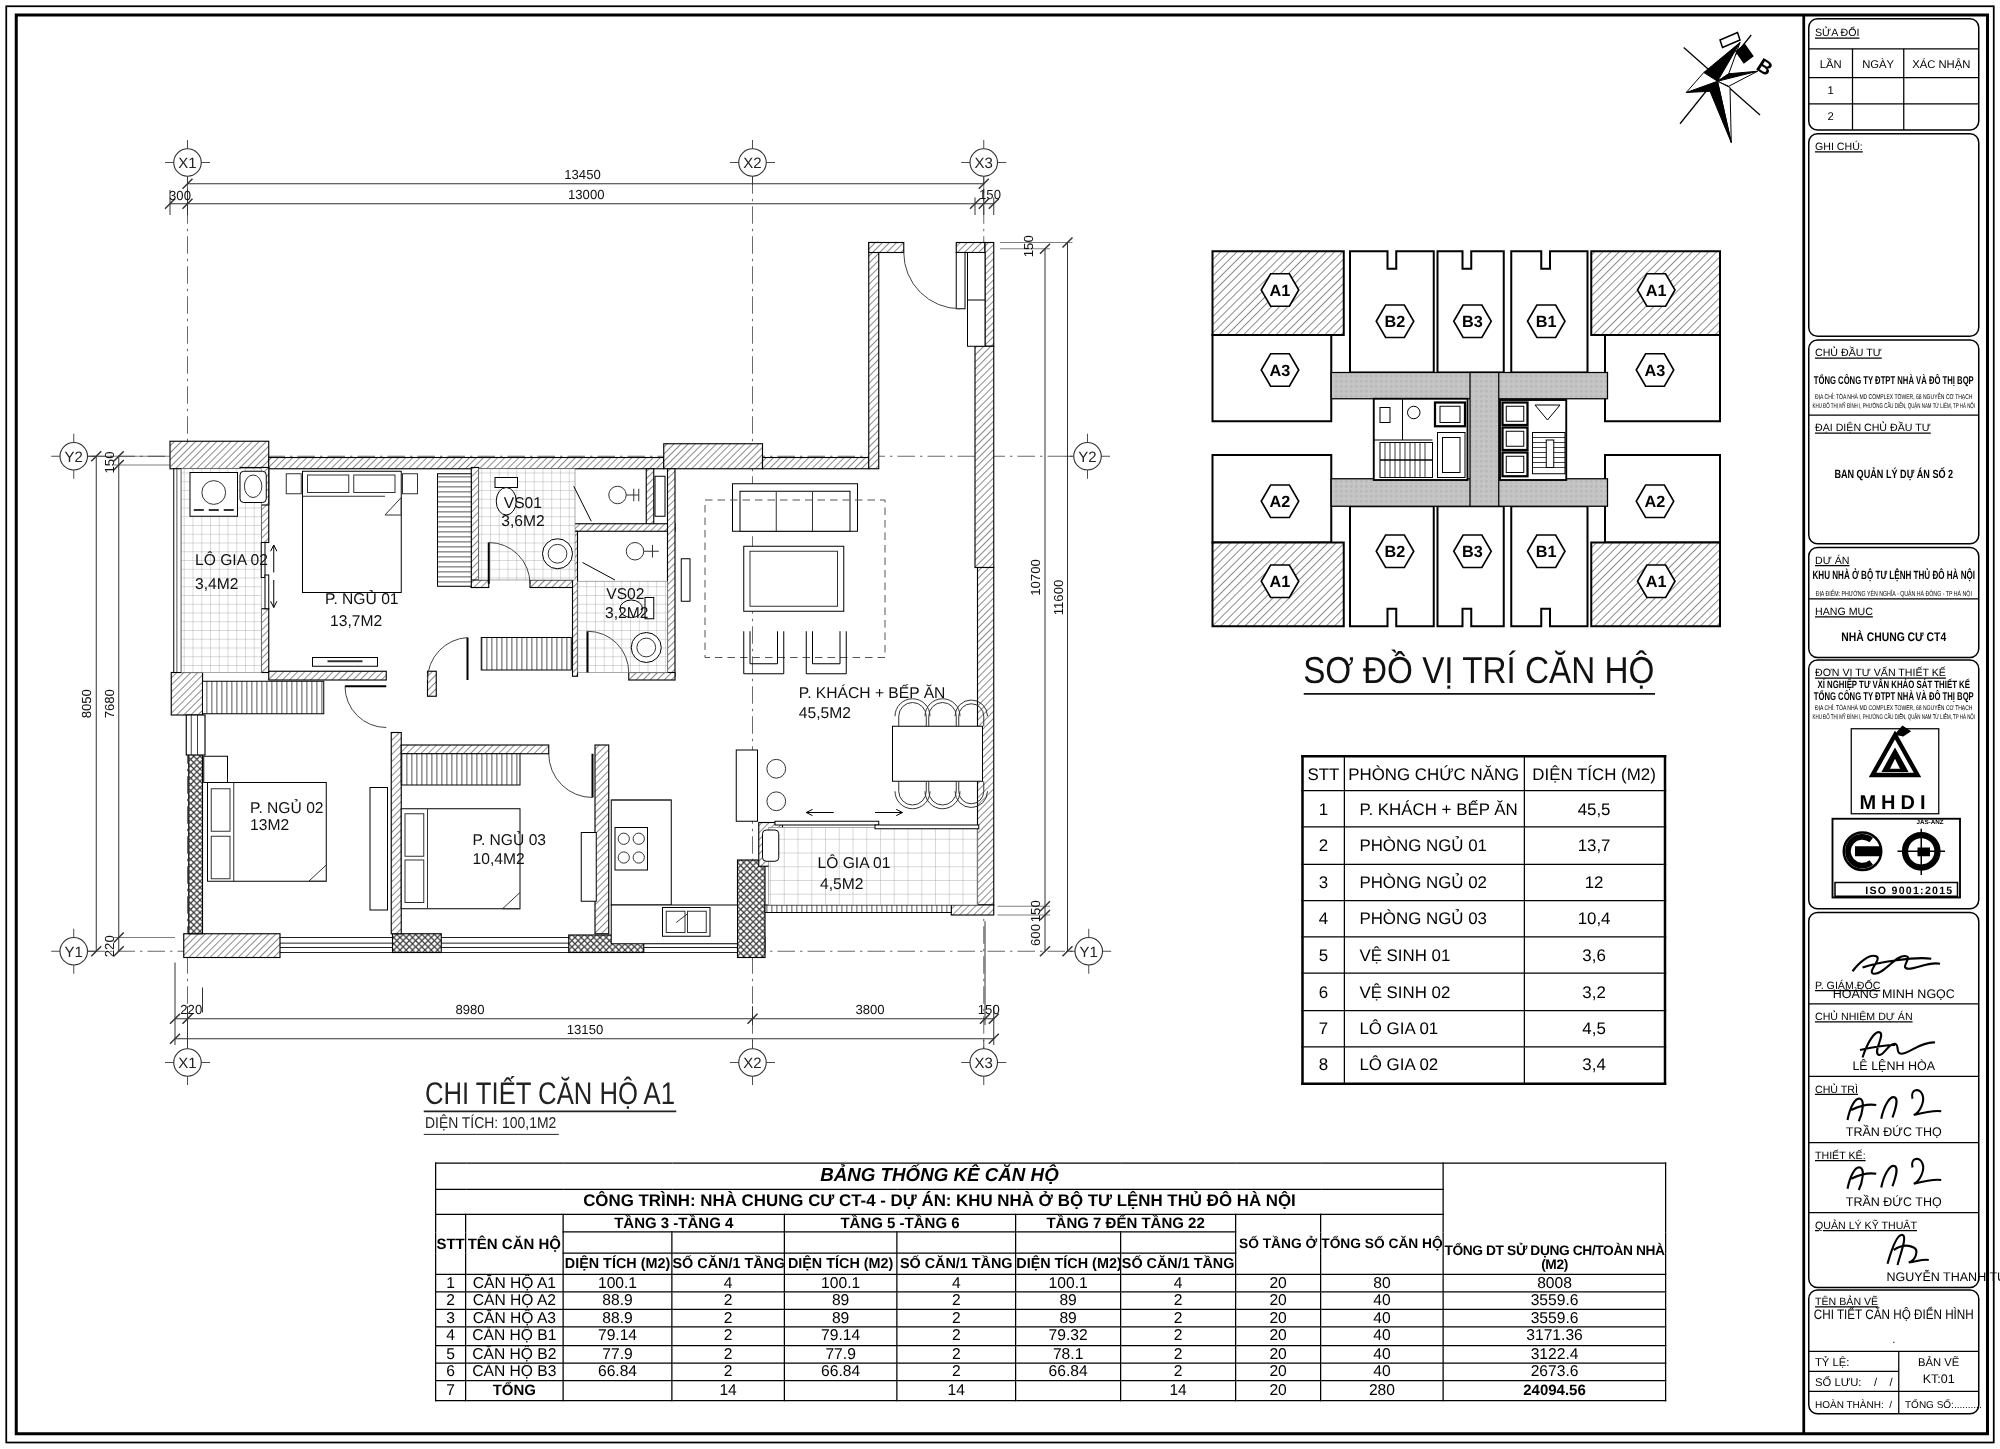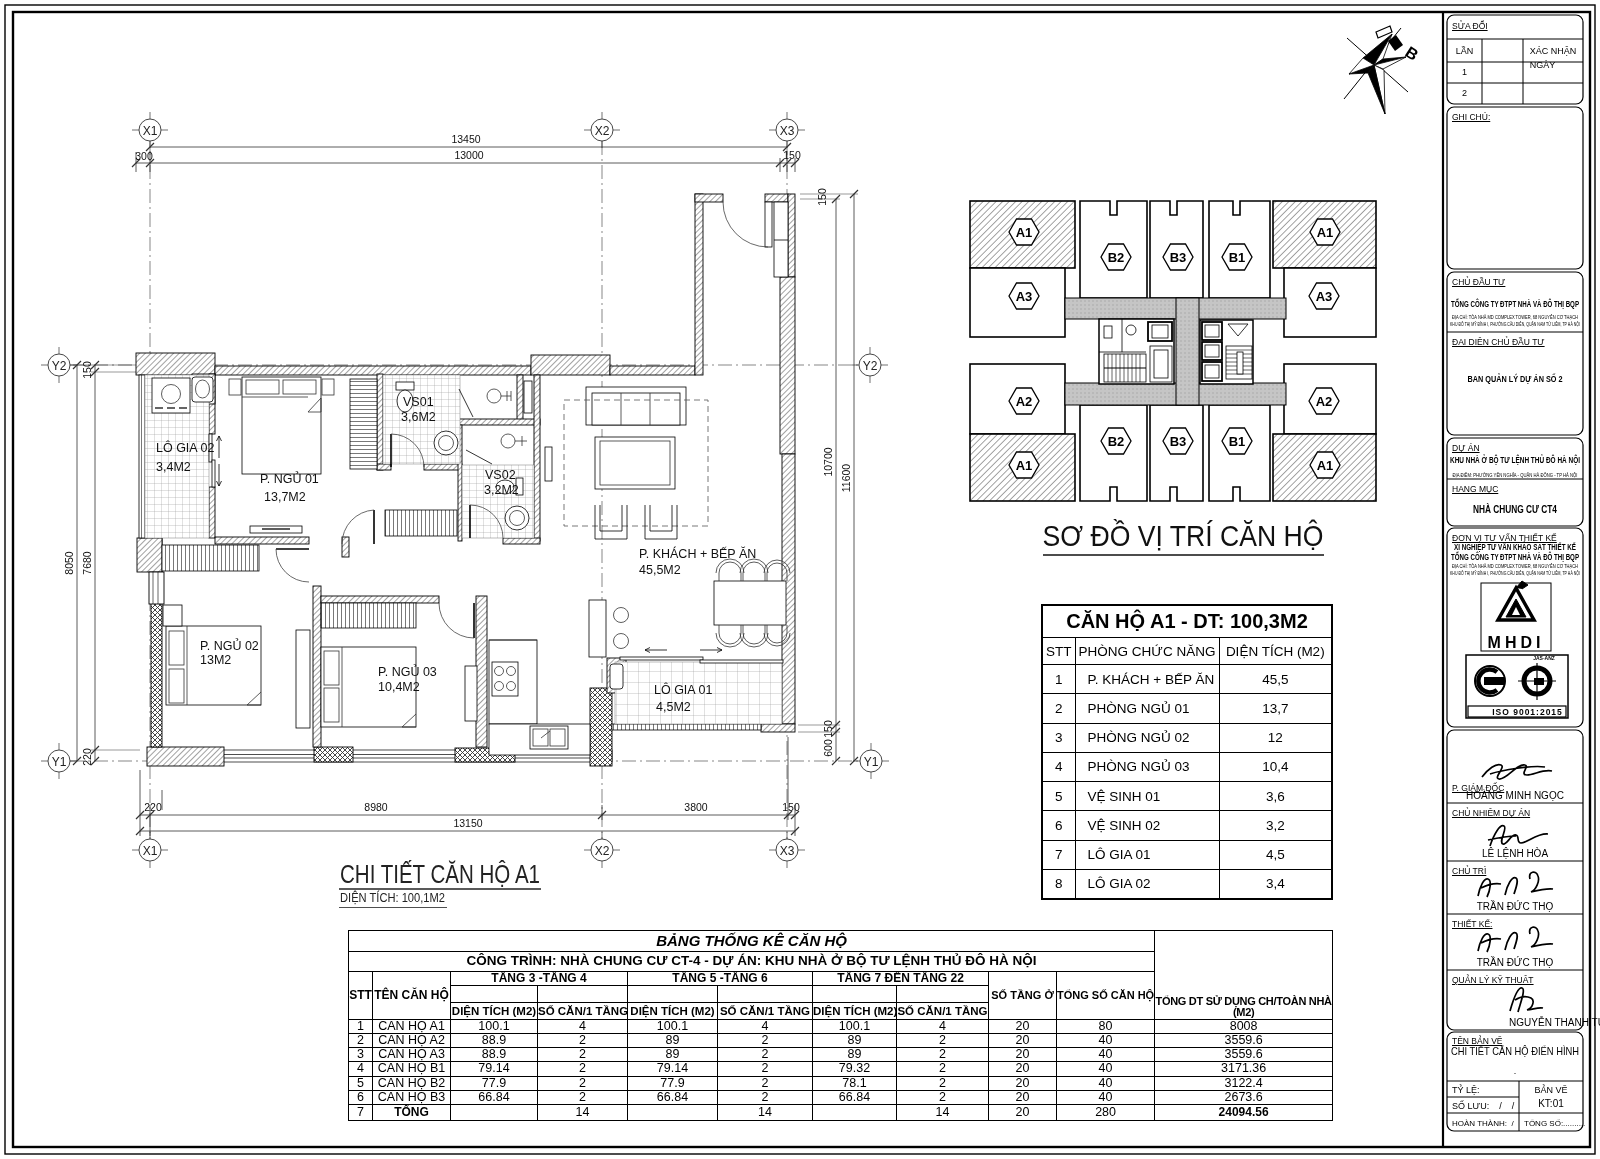--- a/index.html
+++ b/index.html
@@ -682,23 +682,20 @@
 
 <div id="tables">
 
 <table class="abs" id="t1" style="left:1041px;top:604px;width:290px;">
 <colgroup>
         <col style="width:33px;">
         <col style="width:144px;">
         <col style="width:113px;">
       </colgroup>
 <tbody>
-        <tr>
-          <td colspan="3" class="tt">CĂN HỘ A1 - DT: 100,3M2</td>
-        </tr>
 <tr class="hh">
           <td>STT</td>
           <td>PHÒNG CHỨC NĂNG</td>
           <td>DIỆN TÍCH (M2)</td>
         </tr>
 <tr>
           <td>1</td>
           <td class="lf">P. KHÁCH + BẾP ĂN</td>
           <td>45,5</td>
         </tr>
@@ -878,21 +875,21 @@
           <td>280</td>
           <td class="bh">24094.56</td>
         </tr>
 </tbody>
     </table>
 </div>
 <div id="tbtext">
 
 <div class="abs sl" style="left:1452px;top:21px;">SỬA ĐỔI</div>
 <div class="abs ctr s9" style="left:1447px;top:46px;width:35px;">LẦN</div>
-<div class="abs ctr s9" style="left:1482px;top:60px;width:41px;padding-left:40px;">NGÀY</div>
+<div class="abs ctr s9" style="left:1482px;top:46px;width:41px;">NGÀY</div>
 <div class="abs ctr s9" style="left:1523px;top:46px;width:60px;">XÁC NHẬN</div>
 <div class="abs ctr s9" style="left:1447px;top:67px;width:35px;">1</div>
 <div class="abs ctr s9" style="left:1447px;top:88px;width:35px;">2</div>
 
 <div class="abs sl" style="left:1452px;top:112px;">GHI CHÚ:</div>
 
 <div class="abs sl" style="left:1452px;top:277px;">CHỦ ĐẦU TƯ</div>
 
 <div class="abs sl" style="left:1452px;top:337px;">ĐẠI DIỆN CHỦ ĐẦU TƯ</div>
 

